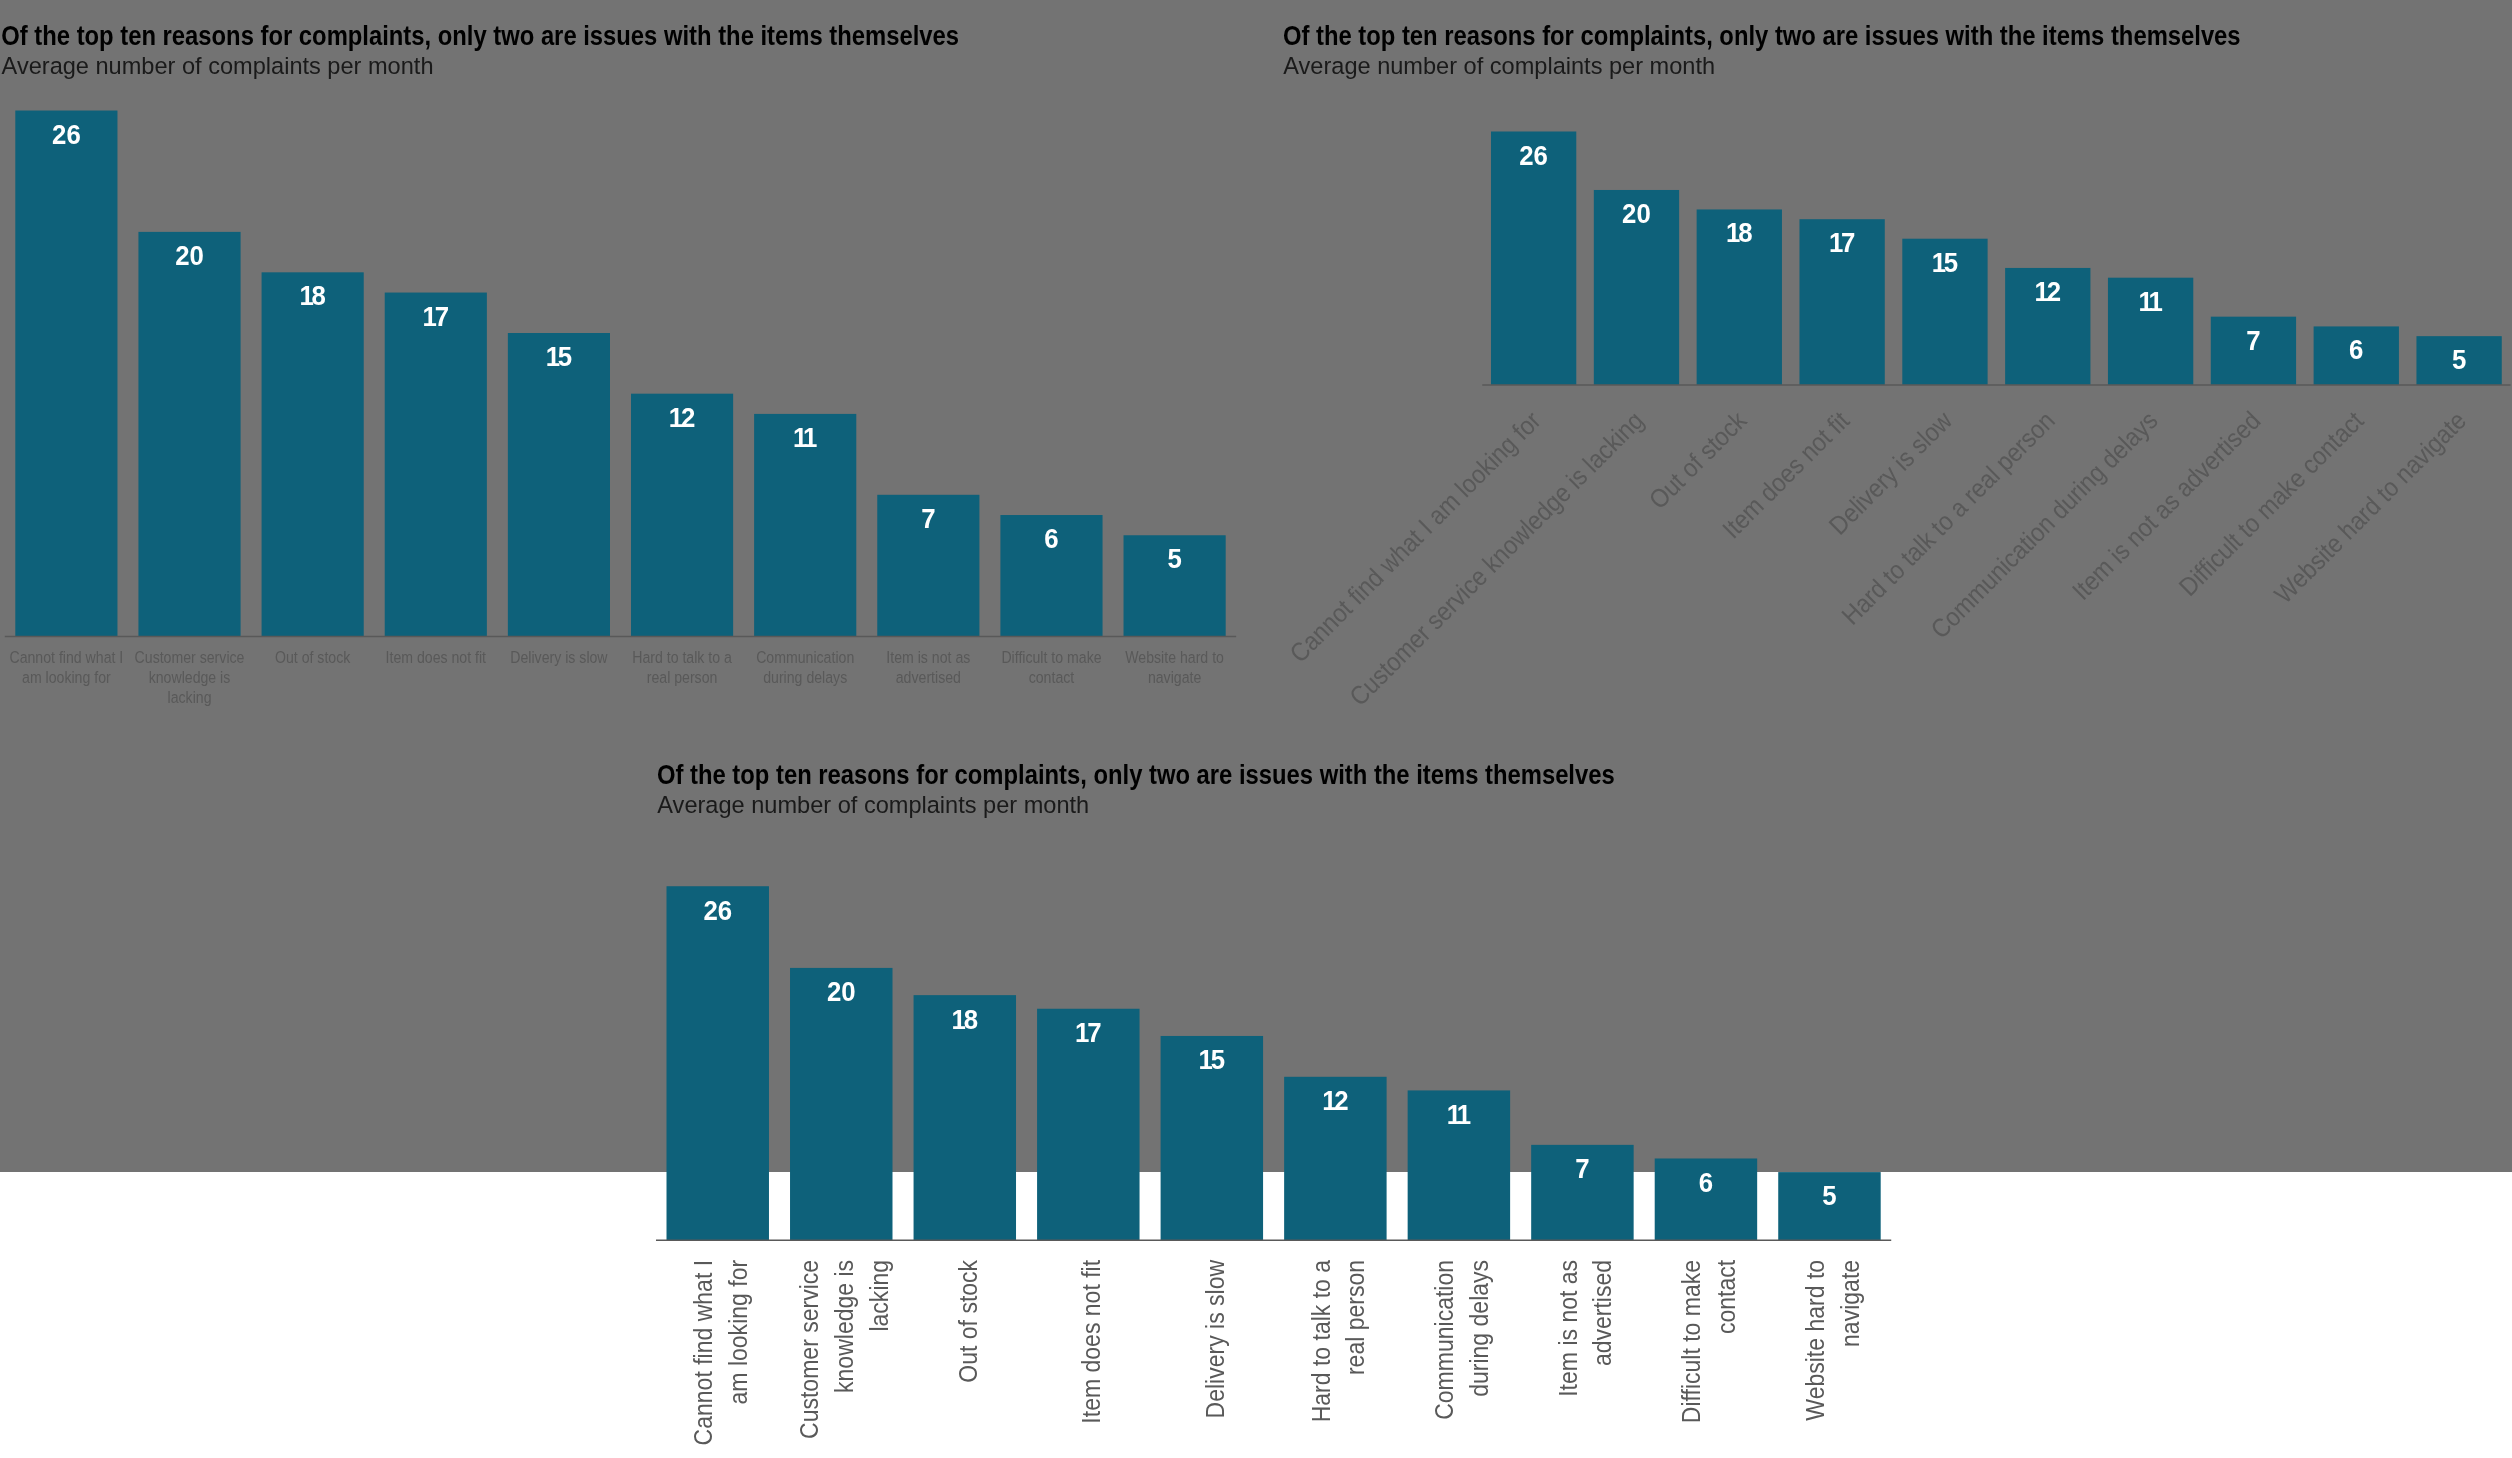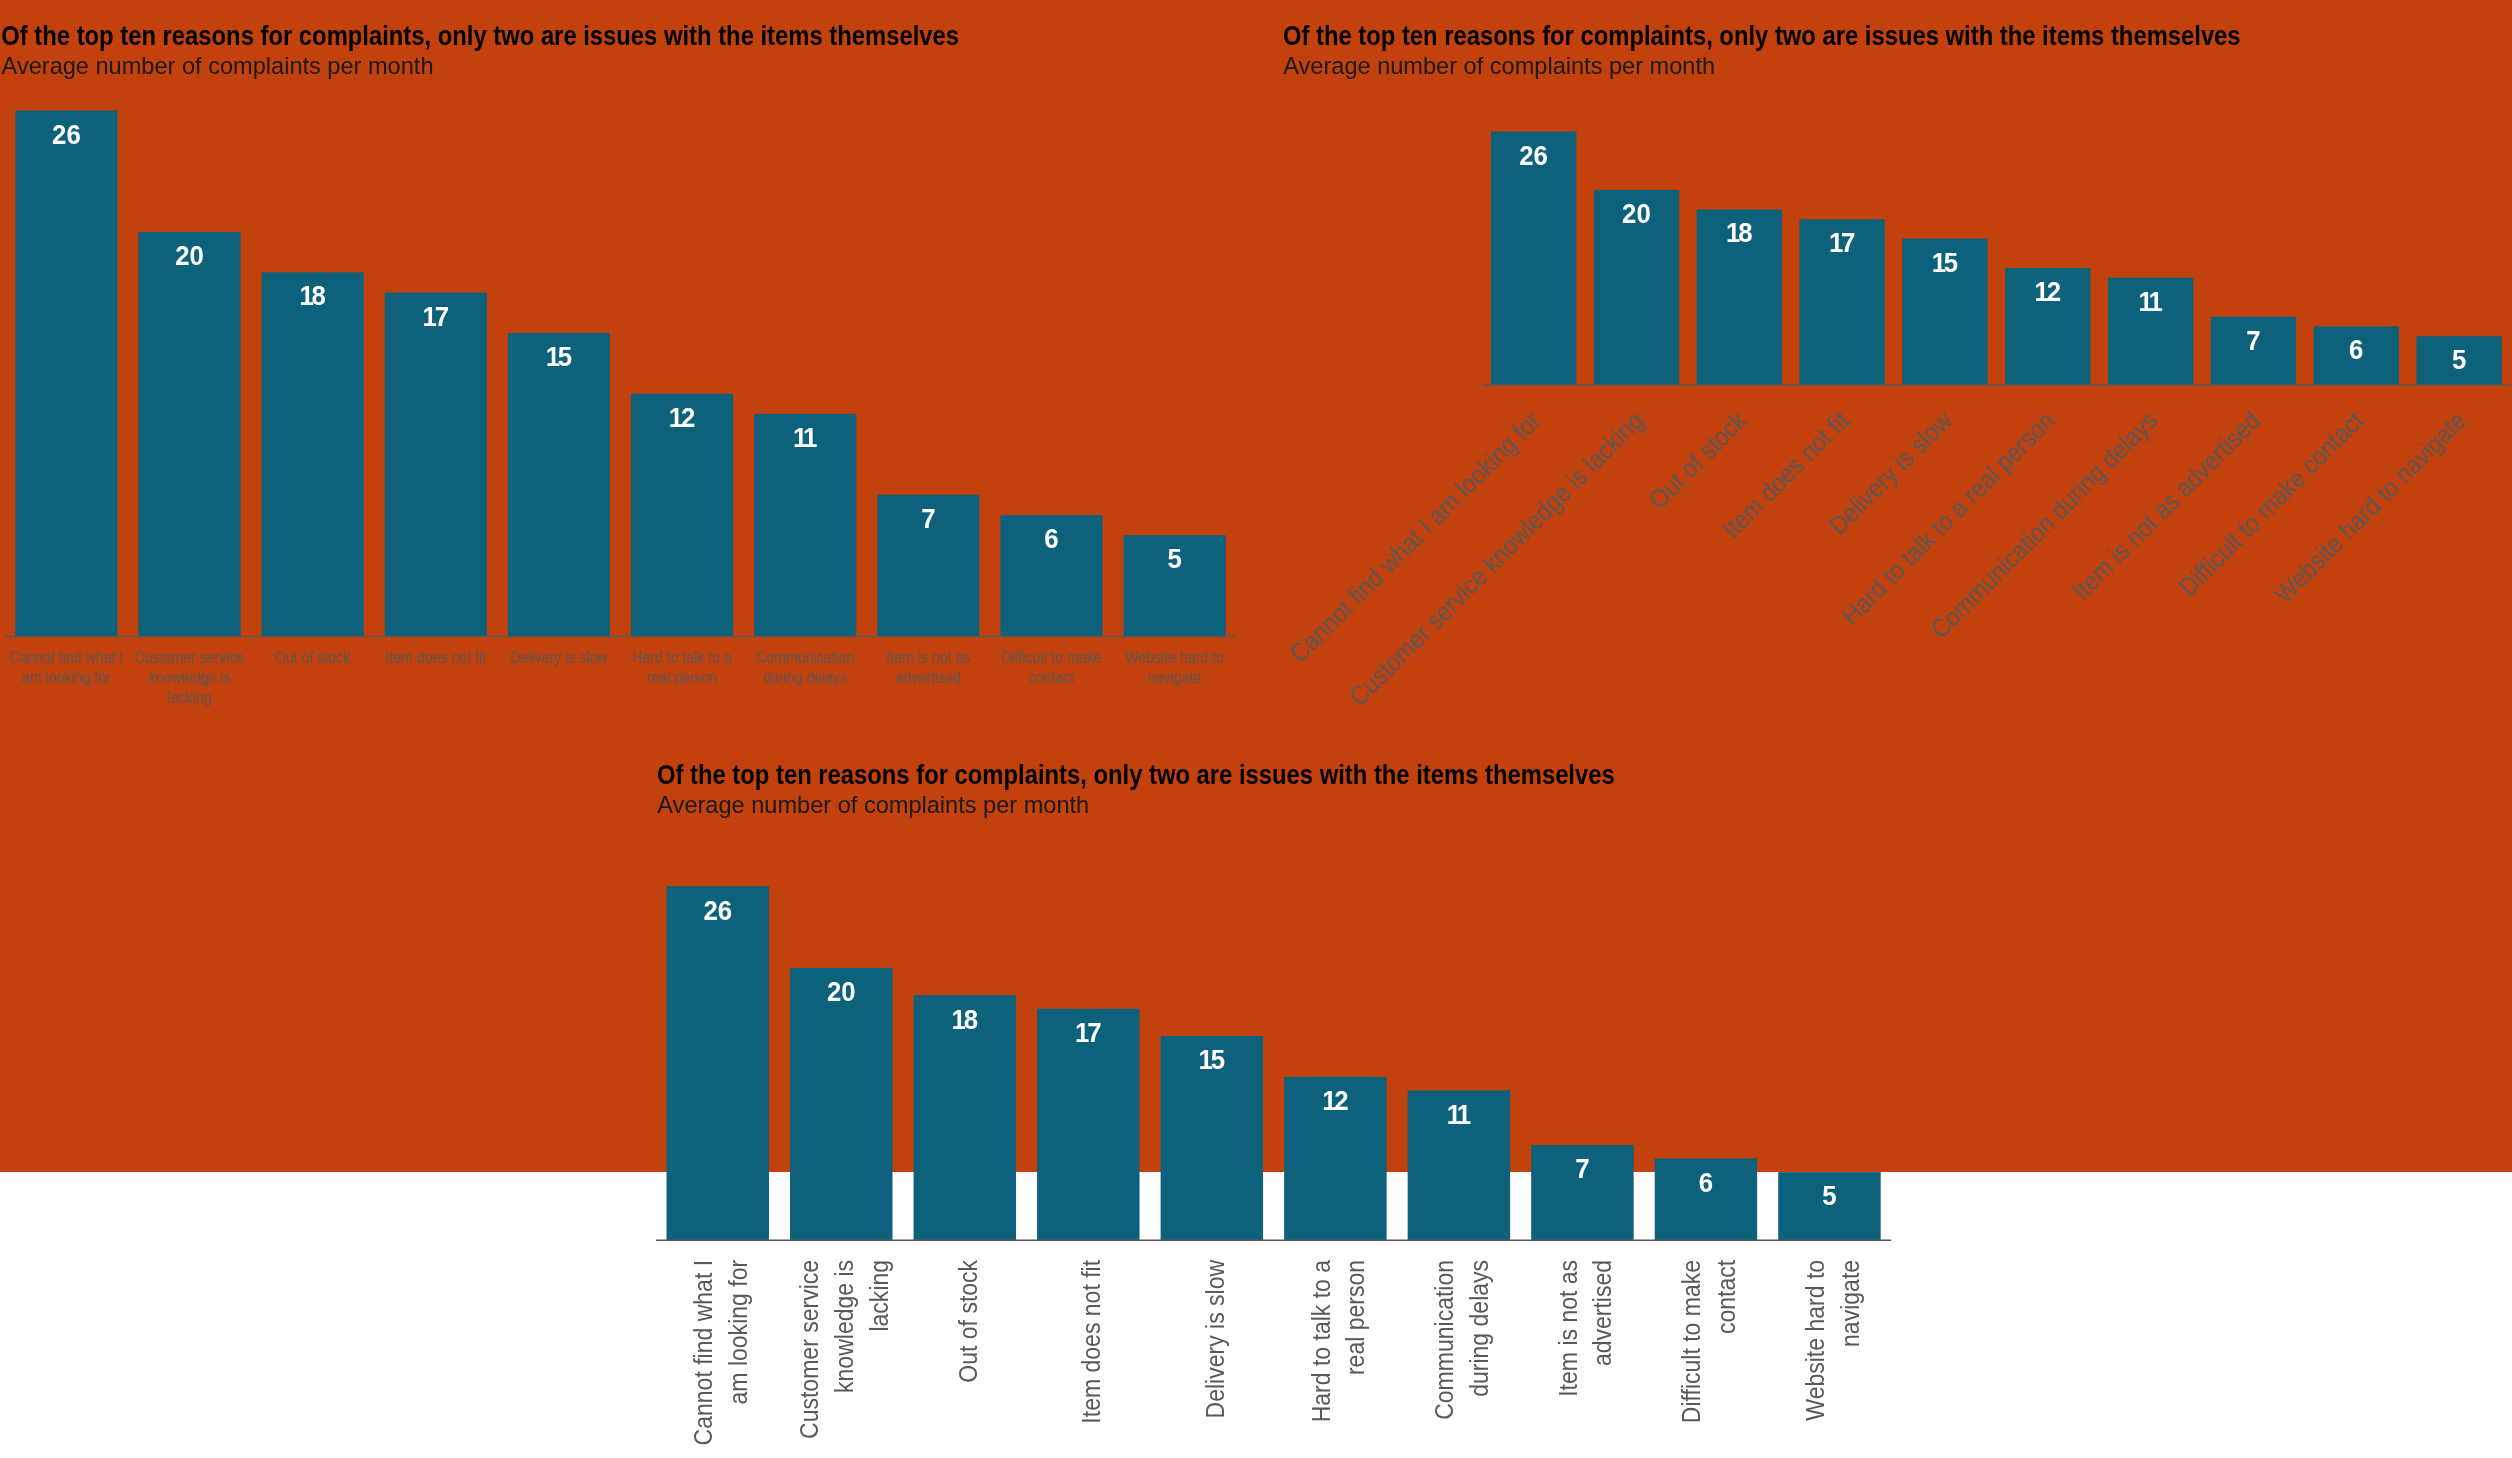--- a/index.html
+++ b/index.html
@@ -1,18 +1,18 @@
 <!DOCTYPE html>
 <html style="font-size:11px"><head>
 <meta charset="utf-8">
 <title>Complaints charts</title>
 <style>
   html,body{margin:0;padding:0;background:#ffffff;}
   body{width:2512px;height:1458px;overflow:hidden;font-family:"Liberation Sans",sans-serif;}
-  #page{position:relative;width:2512px;height:1172px;background:#c2410c;}
+  #page{position:relative;width:2512px;height:1172px;background:#737373;}
   svg{display:block;}
   .chart-svg{position:absolute;top:0;left:0;}
   text{ font-family:"Liberation Sans", sans-serif; }
   .ttl{ font-weight:bold; fill:#000000; }
   .sub{ font-weight:normal; }
   .vlabel{ font-weight:bold; fill:#ffffff; }
   .clabel{ font-weight:normal; }
 </style>
 </head>
 <body>

